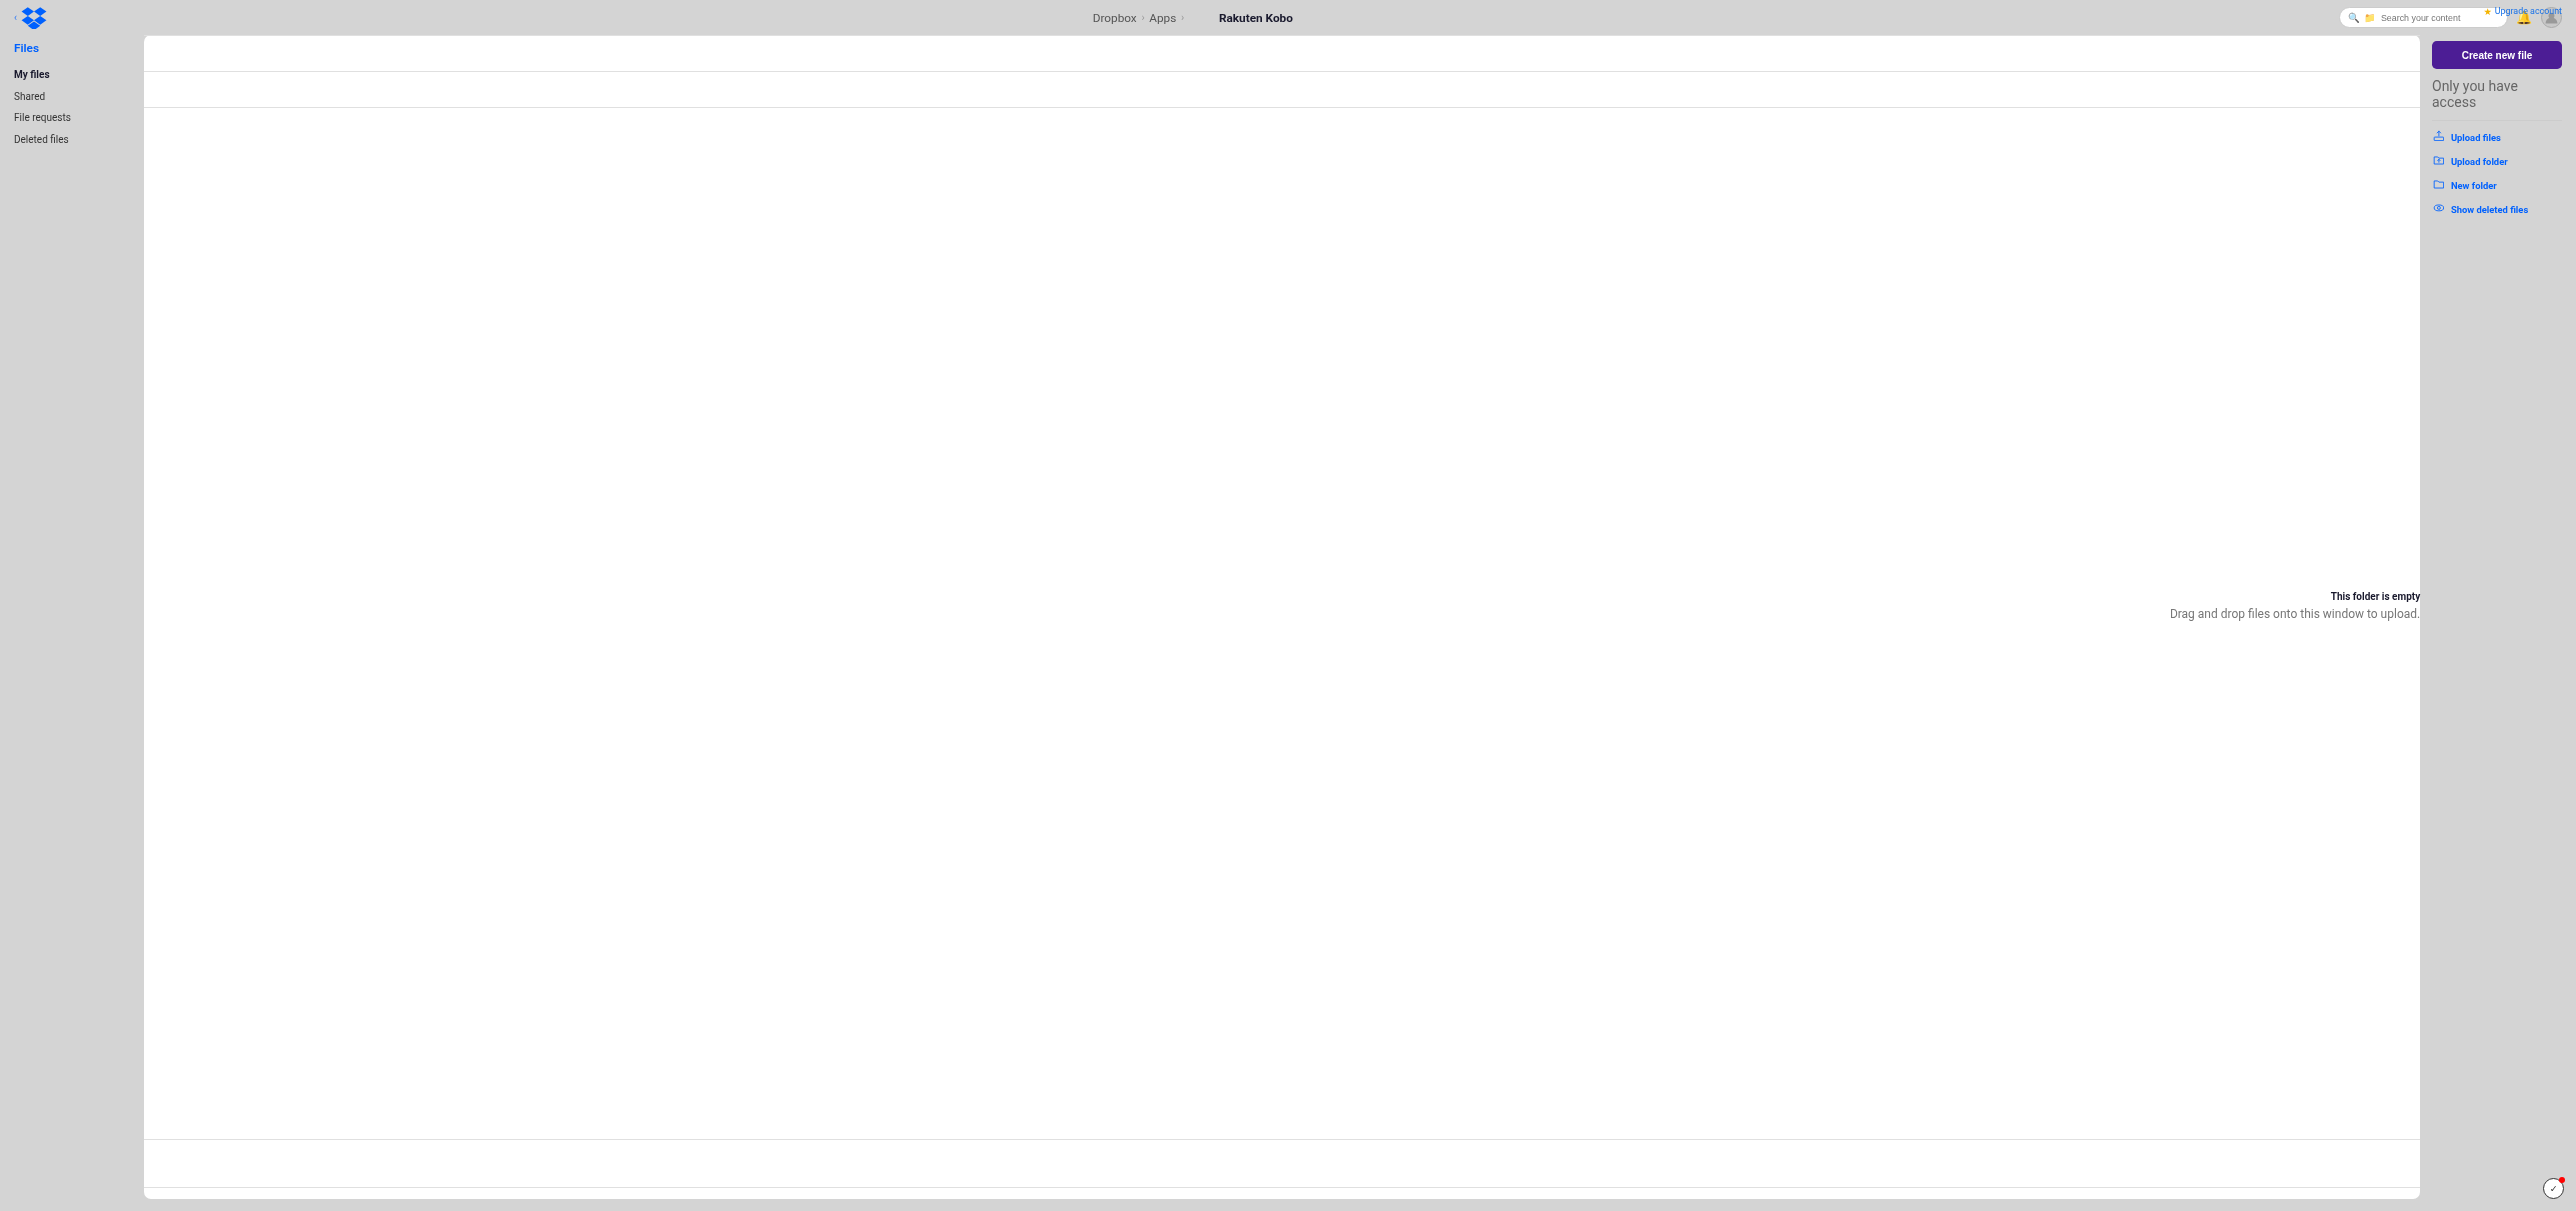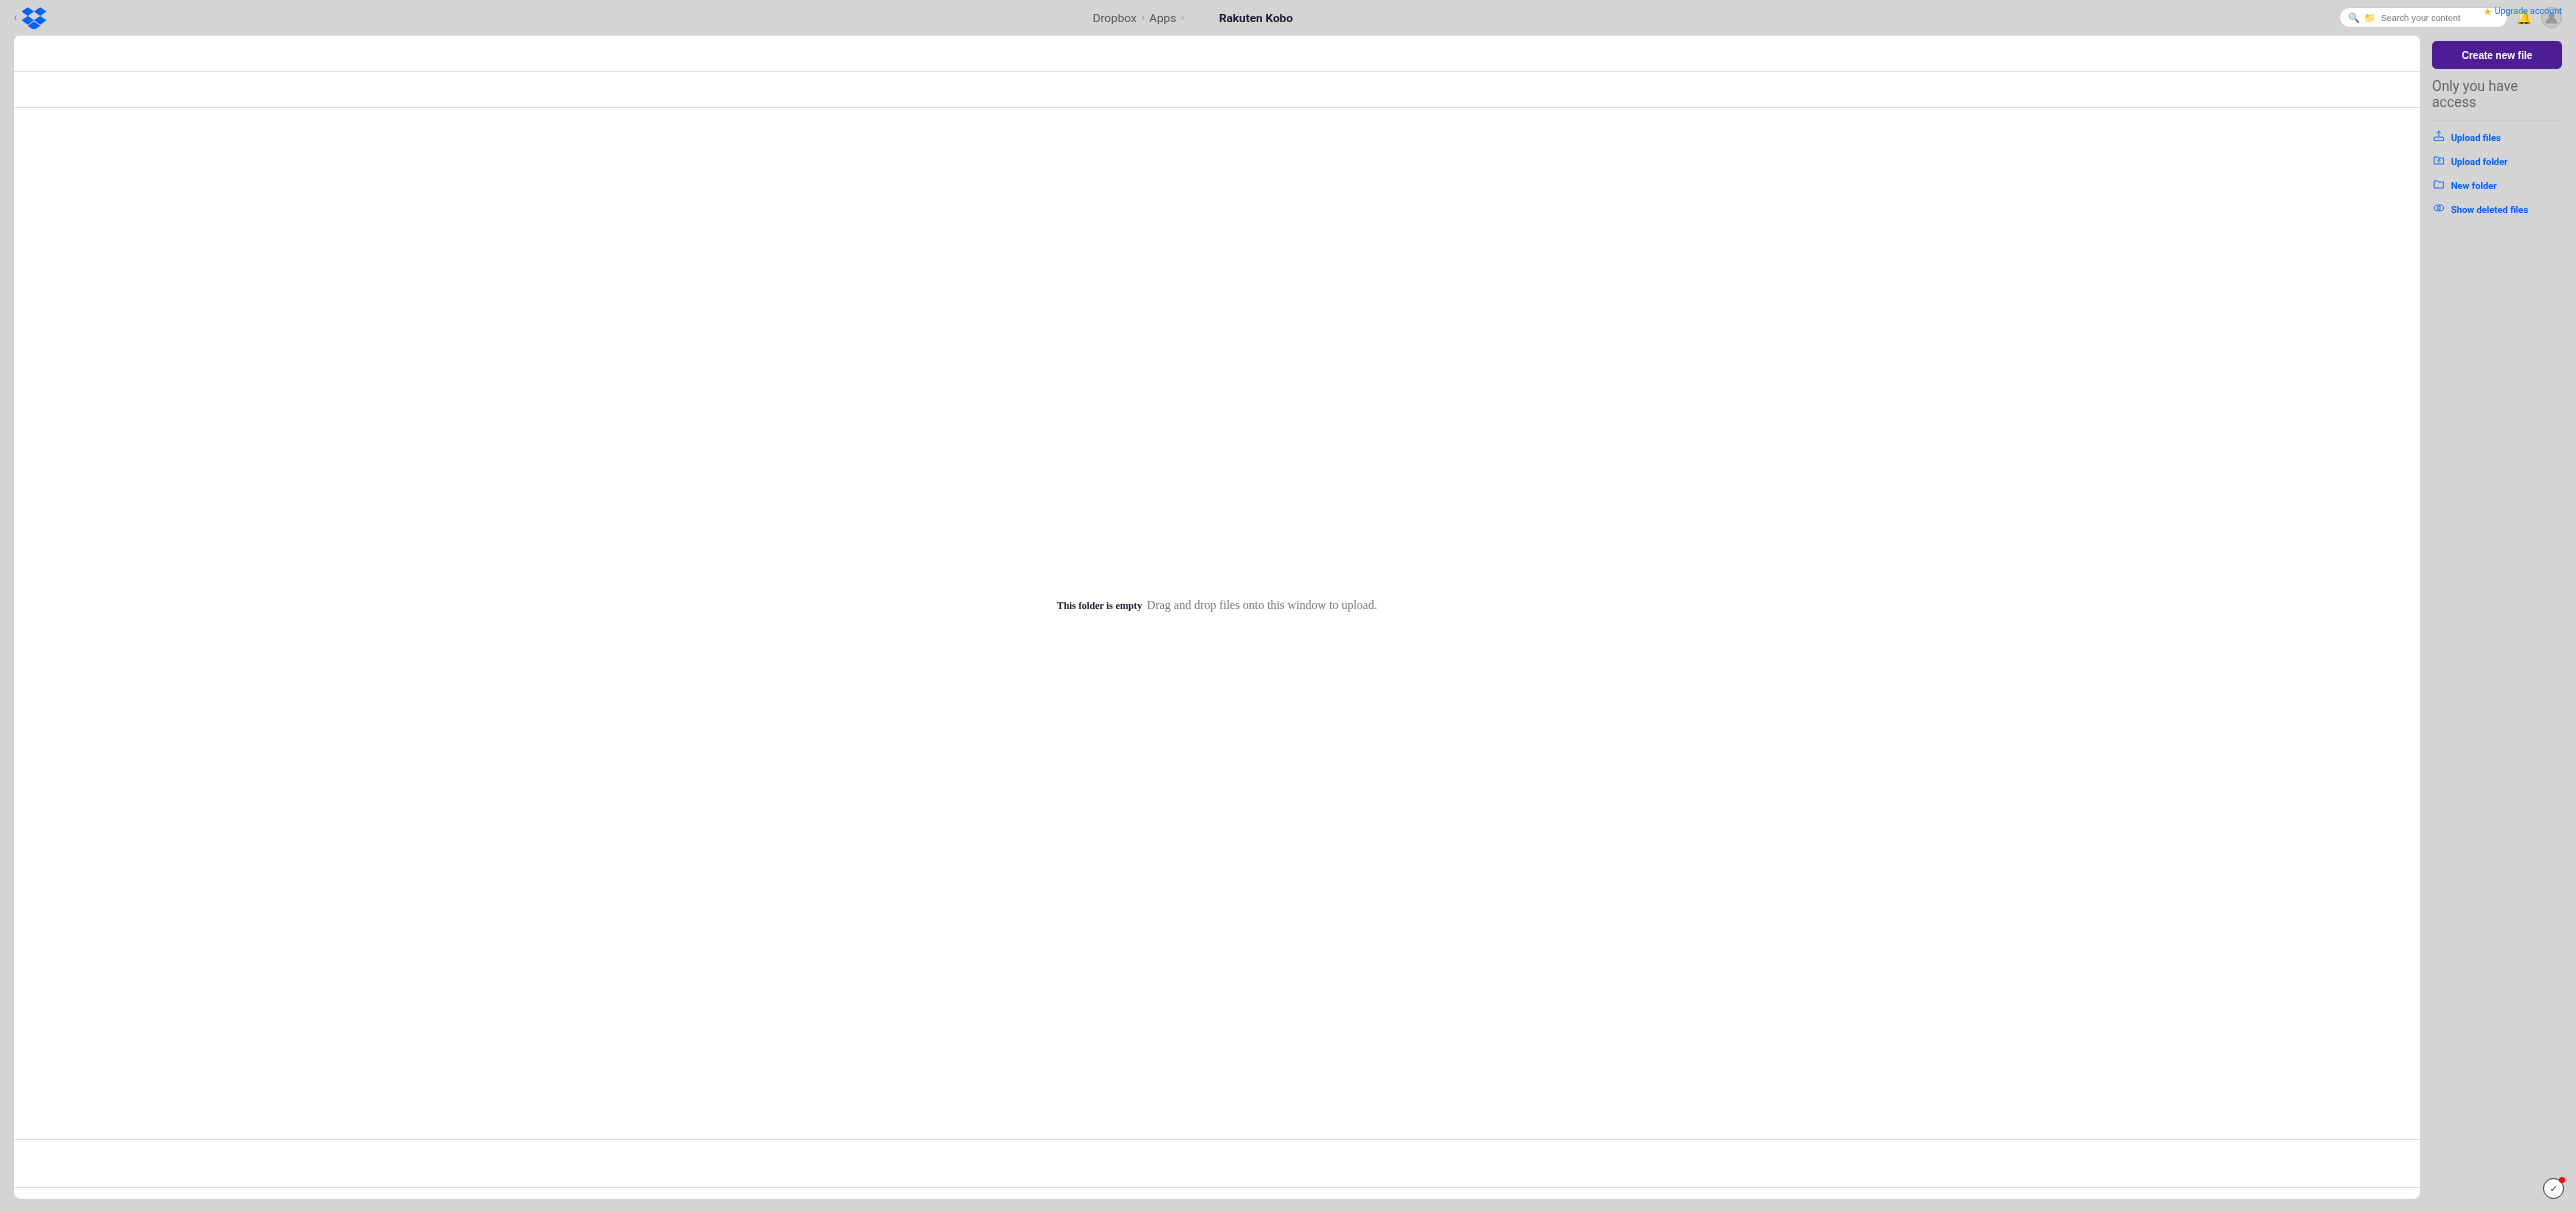--- a/index.html
+++ b/index.html
@@ -185,25 +185,24 @@
       flex-direction: column;
     }
     .content-divider {
       width: 100%;
       height: 0.6px;
       background: #e0e0e0;
     }
     .empty-folder-section {
       flex: 1;
       display: flex;
-      flex-direction: row;
-      align-items: center;
+      flex-direction: column;
+      align-items: flex-end;
       justify-content: center;
       gap: 4.7px;
-      font-family: Liberation Serif, serif;
     }
     .empty-folder-title {
       font-size: 10px;
       font-weight: 700;
       color: #1a1a2e;
     }
     .empty-folder-subtitle {
       font-size: 12px;
       color: #777;
     }
@@ -335,20 +334,37 @@
       <svg width="13" height="13" viewBox="0 0 22 22" fill="none" xmlns="http://www.w3.org/2000/svg">
         <circle cx="11" cy="8" r="5" fill="#999"></circle>
         <path d="M1 21c0-5.523 4.477-10 10-10s10 4.477 10 10" fill="#999"></path>
       </svg>
     </div>
   </div>
 </div>
 
 <div class="main-layout">
 
+  <aside class="sidebar">
+    <div class="sidebar-files-heading">Files</div>
+    <nav class="sidebar-nav">
+      <div class="sidebar-item active">
+        <span>My files</span>
+      </div>
+      <div class="sidebar-item">
+        <span>Shared</span>
+      </div>
+      <div class="sidebar-item">
+        <span>File requests</span>
+      </div>
+      <div class="sidebar-item">
+        <span>Deleted files</span>
+      </div>
+    </nav>
+  </aside>
 
   <main class="content-area">
     <div class="content-divider"></div>
     <div class="content-divider" style="margin-top: 35px;"></div>
     <div class="content-divider" style="margin-top: 35px;"></div>
     <div class="empty-folder-section">
       <div class="empty-folder-title">This folder is empty</div>
       <div class="empty-folder-subtitle">Drag and drop files onto this window to upload.</div>
     </div>
     <div class="content-divider" style="margin-top: 35px;"></div>

